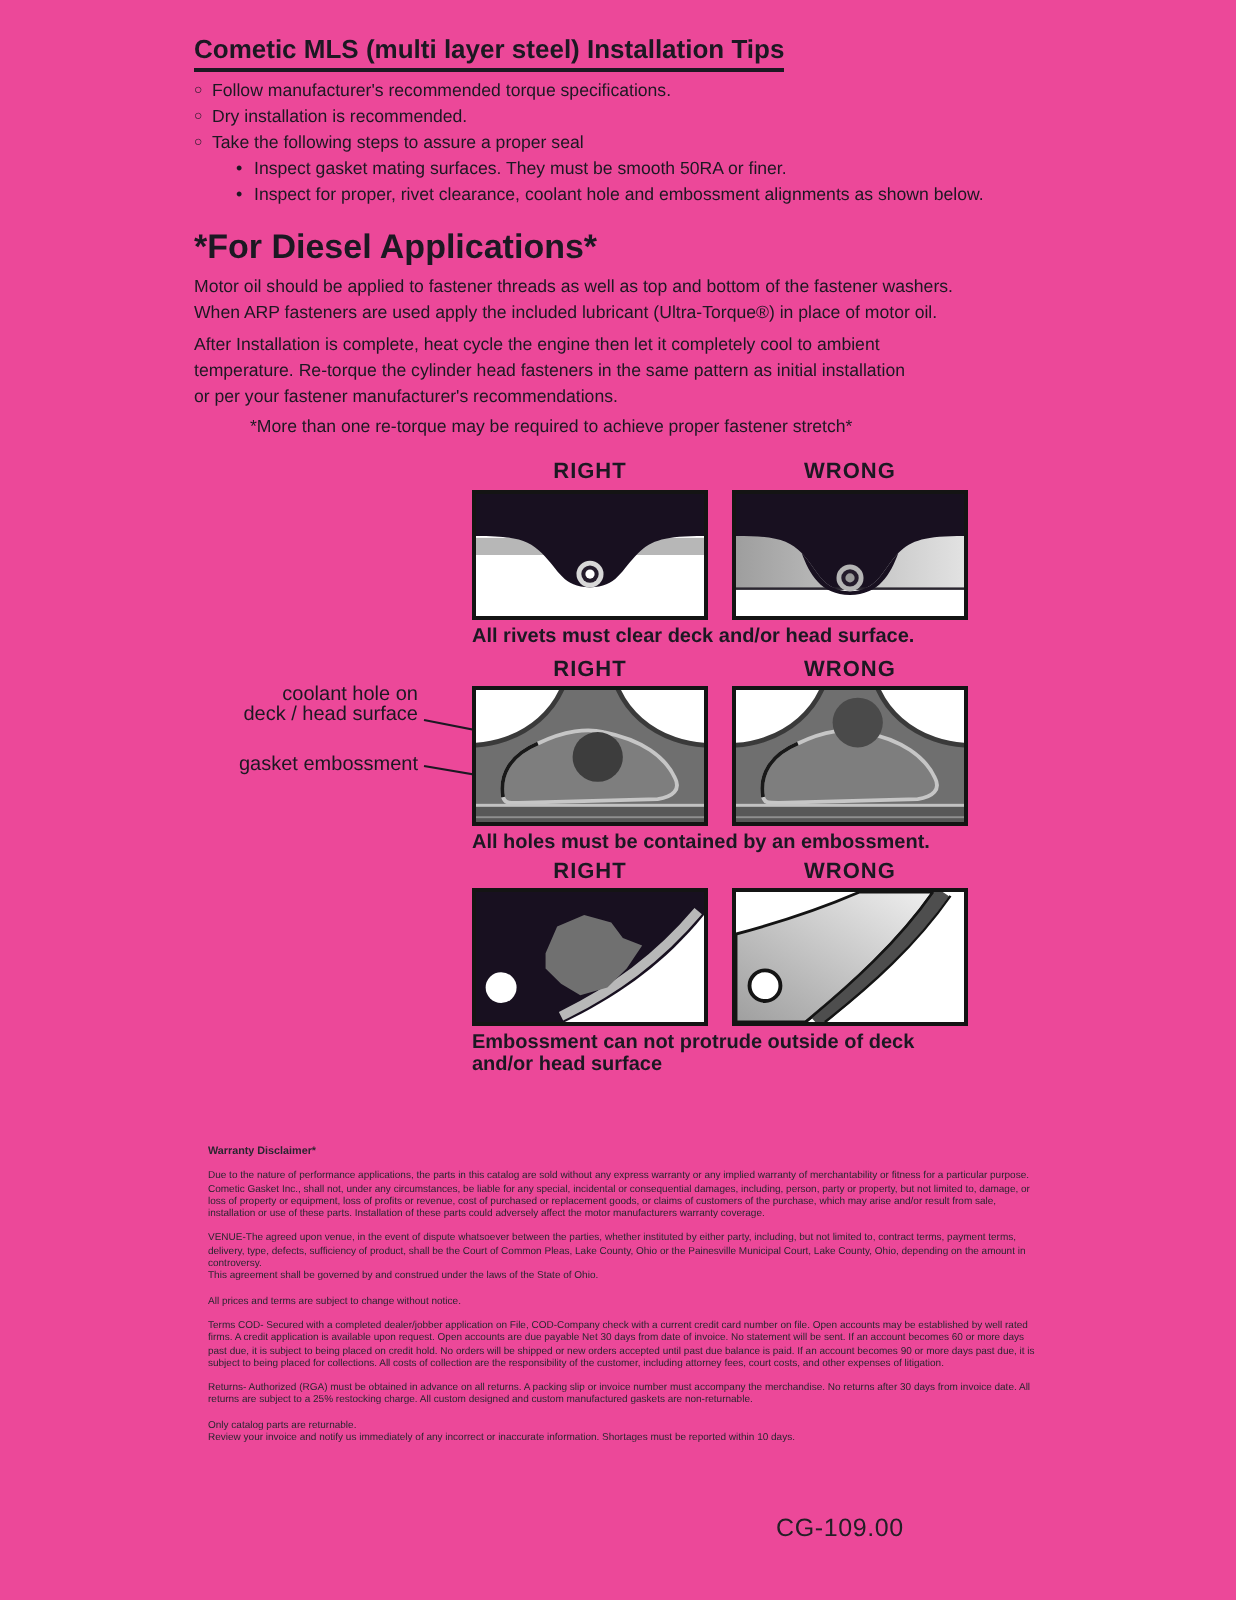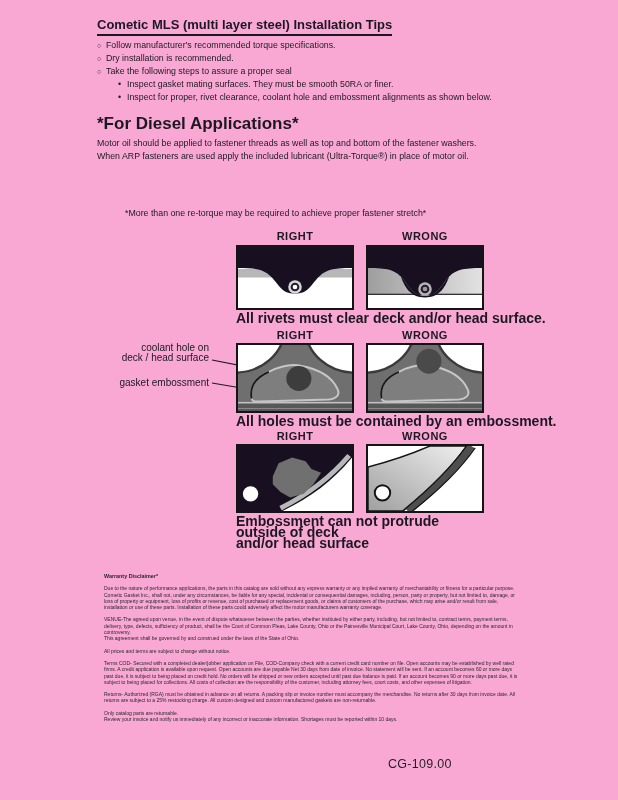--- a/index.html
+++ b/index.html
@@ -1,36 +1,36 @@
 <!DOCTYPE html>
 <html><head>
 <meta charset="utf-8">
 <style>
   html,body{margin:0;padding:0;background:#ffffff;}
   #page{
-    position:relative;width:618px;height:800px;background:#f9a8d4;
+    position:relative;width:618px;height:800px;background:#ec4899;
     font-family:"Liberation Sans",sans-serif;color:#1c1822;overflow:hidden;
   }
   .title{
     position:absolute;left:97px;top:17px;font-size:13px;font-weight:bold;
     border-bottom:2px solid #1c1822;padding-bottom:2px;white-space:nowrap;
   }
   .bullets{position:absolute;left:97px;top:39px;width:445px;font-size:8.8px;line-height:13px;}
   .b-row{display:flex;}
   .b-row.lvl2{margin-left:21px;}
   .b-marker{flex:none;width:9px;}
   .b-marker.open{font-size:7px;}
   .b-marker.solid{font-size:9px;}
   .diesel-h{position:absolute;left:97px;top:114px;font-size:17px;font-weight:bold;}
   .para{position:absolute;left:97px;width:450px;font-size:8.8px;line-height:13px;white-space:pre-line;}
   .p1{top:137px;} .p2{top:166px;} .p3{top:207px;margin-left:28px;}
   .dlabel{position:absolute;width:118px;text-align:center;font-size:11px;font-weight:bold;letter-spacing:0.5px;}
   .dbox{position:absolute;width:118px;box-sizing:border-box;border:2px solid #141414;background:#fff;line-height:0;}
   .dbox svg{display:block;width:100%;height:100%;}
-  .dcaption{position:absolute;left:236px;font-size:14px;font-weight:bold;line-height:11px;white-space:pre-line;}
+  .dcaption{position:absolute;left:236px;font-size:10px;font-weight:bold;line-height:11px;white-space:pre-line;}
   .side-label{position:absolute;width:114px;text-align:right;font-size:10px;line-height:10px;white-space:pre-line;}
   .pointer-svg{position:absolute;left:211px;top:346px;width:92px;height:52px;}
   .warranty{position:absolute;left:104px;top:573px;width:414px;font-size:5px;line-height:6.3px;color:#2a2630;}
   .warranty .w-head{font-weight:bold;margin-bottom:6px;font-size:5.4px;}
   .warranty p{margin:0 0 6px 0;white-space:pre-line;}
   .page-code{position:absolute;left:388px;top:757px;font-size:12.5px;letter-spacing:0.3px;color:#231f26;}
 </style>
 </head>
 <body>
 
@@ -57,20 +57,23 @@
     </div>
     <div class="b-row lvl2">
       <span class="b-marker solid">•</span>
       <span>Inspect for proper, rivet clearance, coolant hole and embossment alignments as shown below.</span>
     </div>
   </div>
 
   <div class="diesel-h">*For Diesel Applications*</div>
   <div class="para p1">Motor oil should be applied to fastener threads as well as top and bottom of the fastener washers.
 When ARP fasteners are used apply the included lubricant (Ultra-Torque®) in place of motor oil.</div>
+  <div class="para p2">After Installation is complete, heat cycle the engine then let it completely cool to ambient
+temperature. Re-torque the cylinder head fasteners in the same pattern as initial installation
+or per your fastener manufacturer's recommendations.</div>
   <div class="para p3">*More than one re-torque may be required to achieve proper fastener stretch*</div>
 
   <div class="dlabel" style="left:236px;top:230px;">RIGHT</div>
   <div class="dlabel" style="left:366px;top:230px;">WRONG</div>
 
   <div class="dbox" style="left:236px;top:245px;height:65px;">
     <svg viewBox="0 0 118 64" preserveAspectRatio="none">
       <rect x="0" y="23" width="118" height="9" fill="#b7b7b7"></rect>
       <path d="M0,0 H118 V22 C98,22 91,24 84,31 C75,40 73,49 59,49 C45,49 43,40 34,31 C27,24 20,22 0,22 Z" fill="#181020"></path>
       <circle cx="59" cy="42" r="7" fill="#d8d8d8"></circle>

